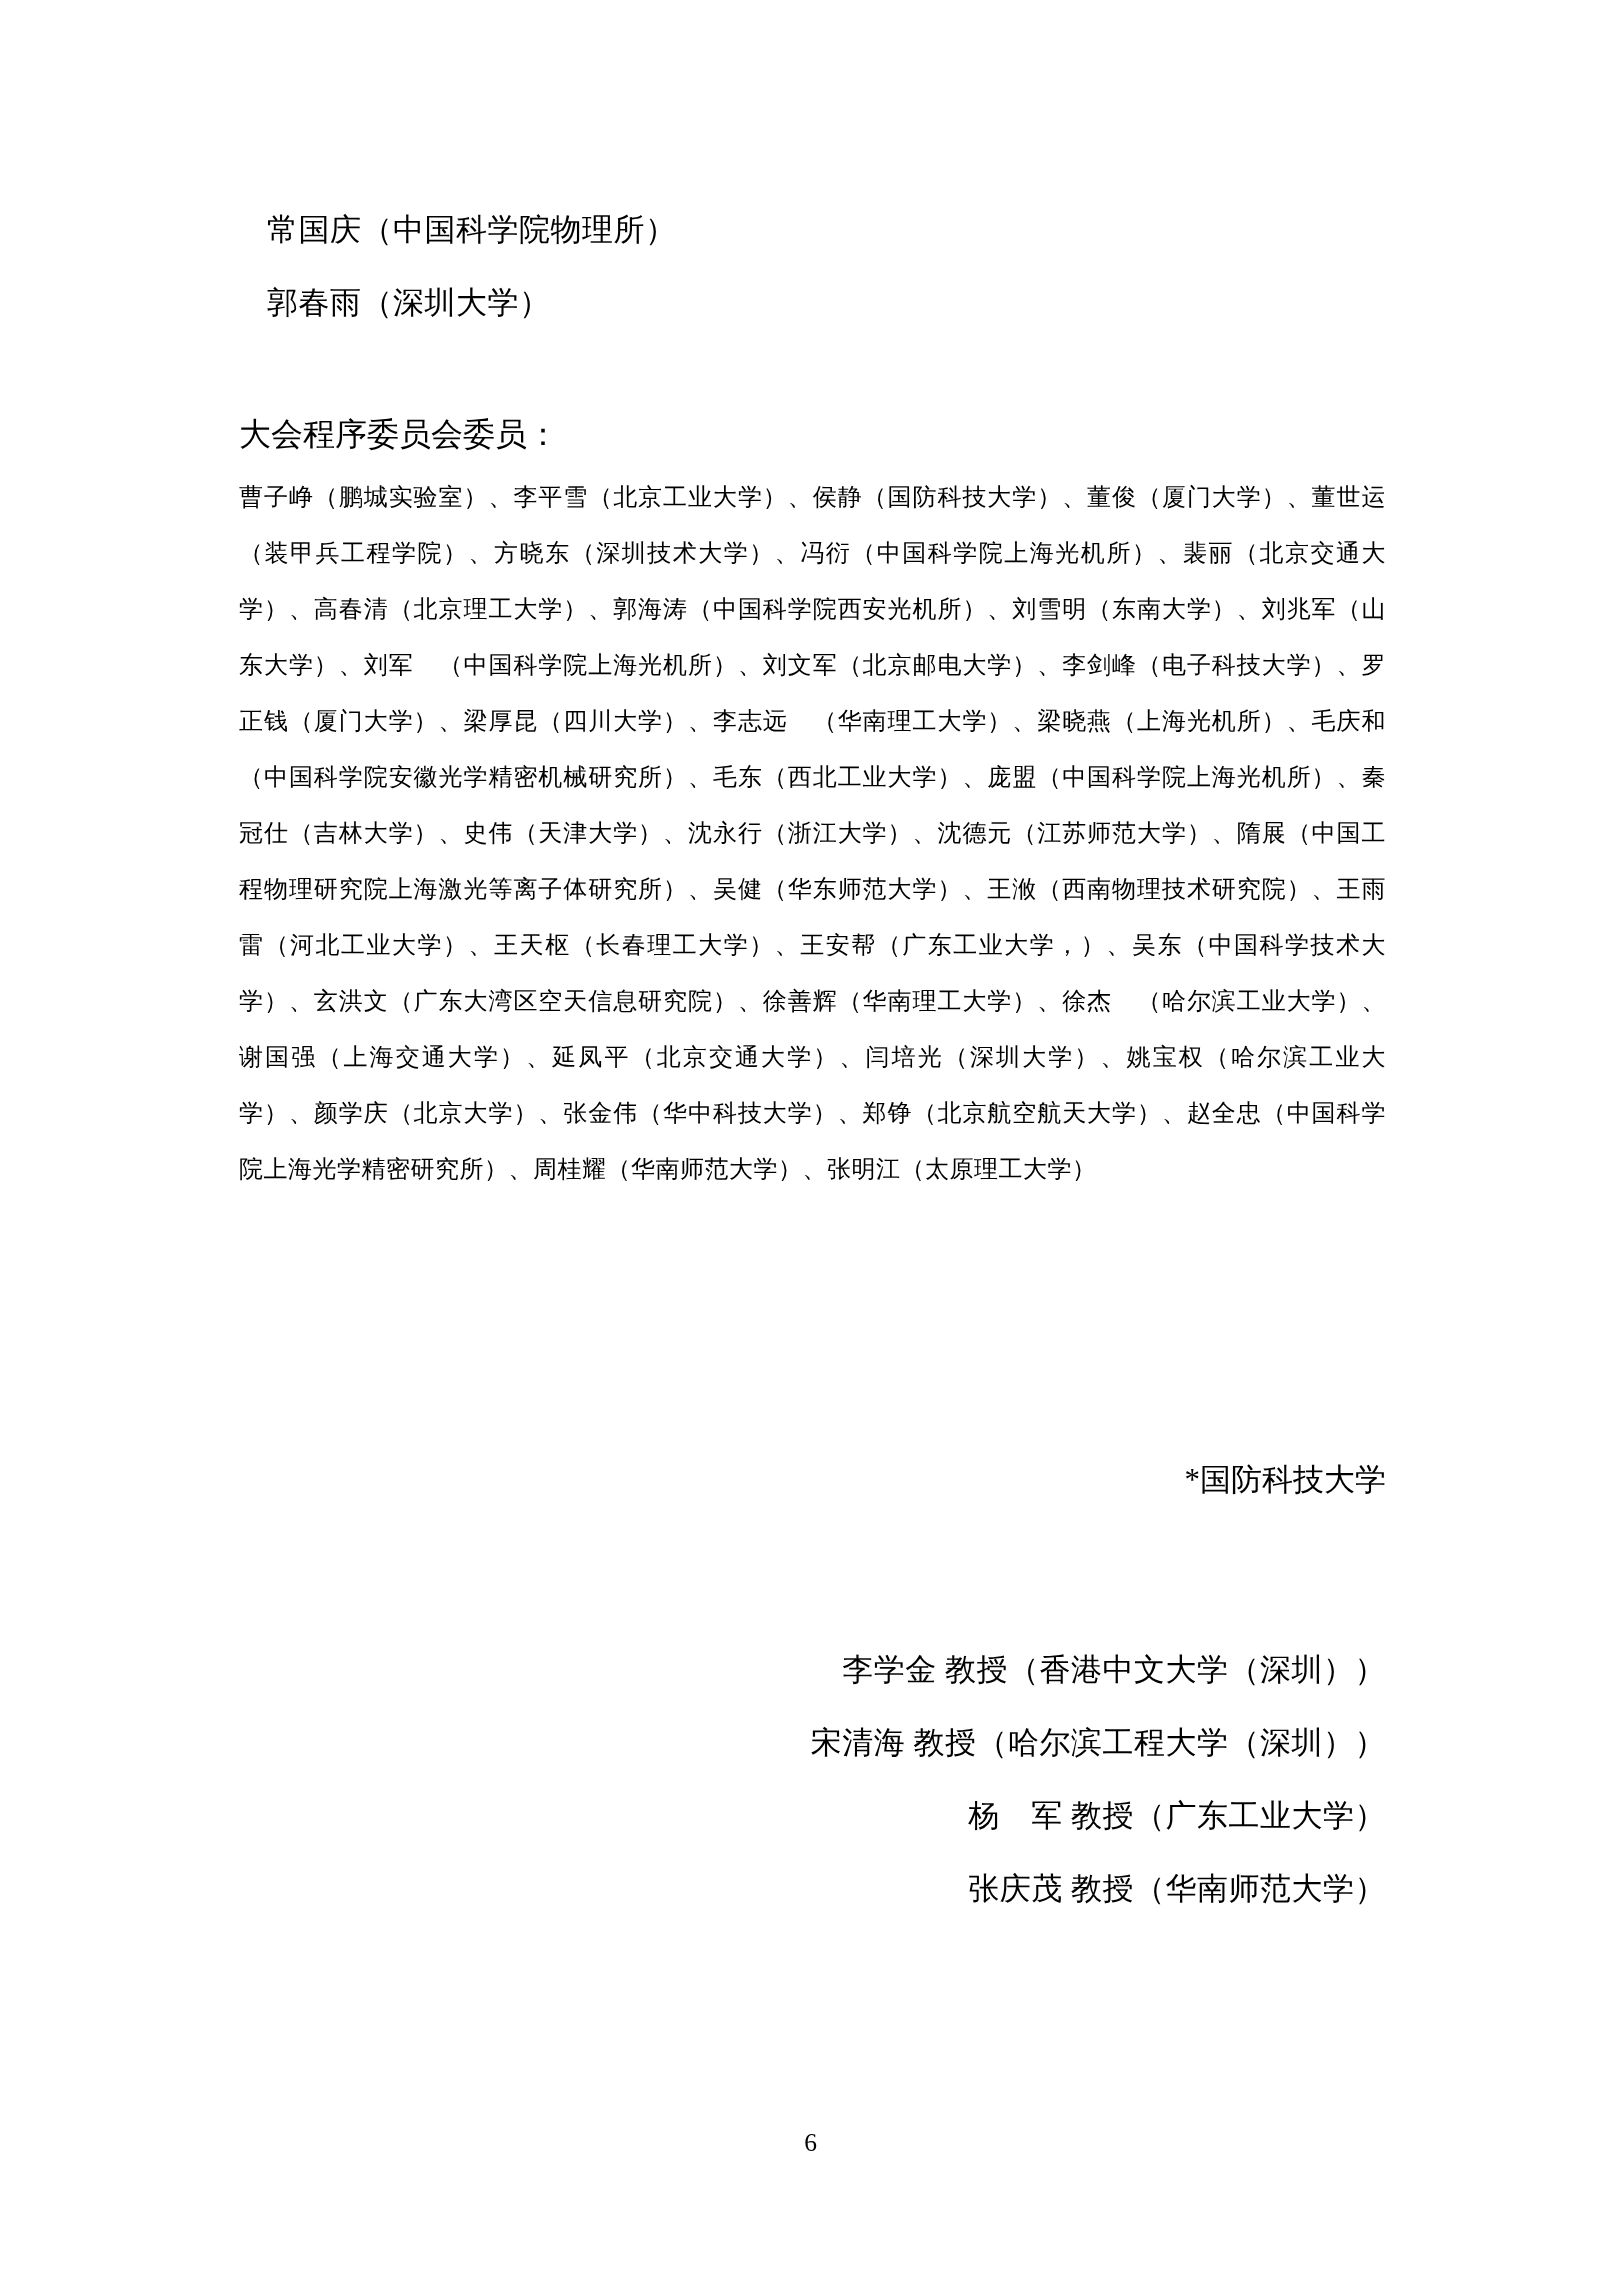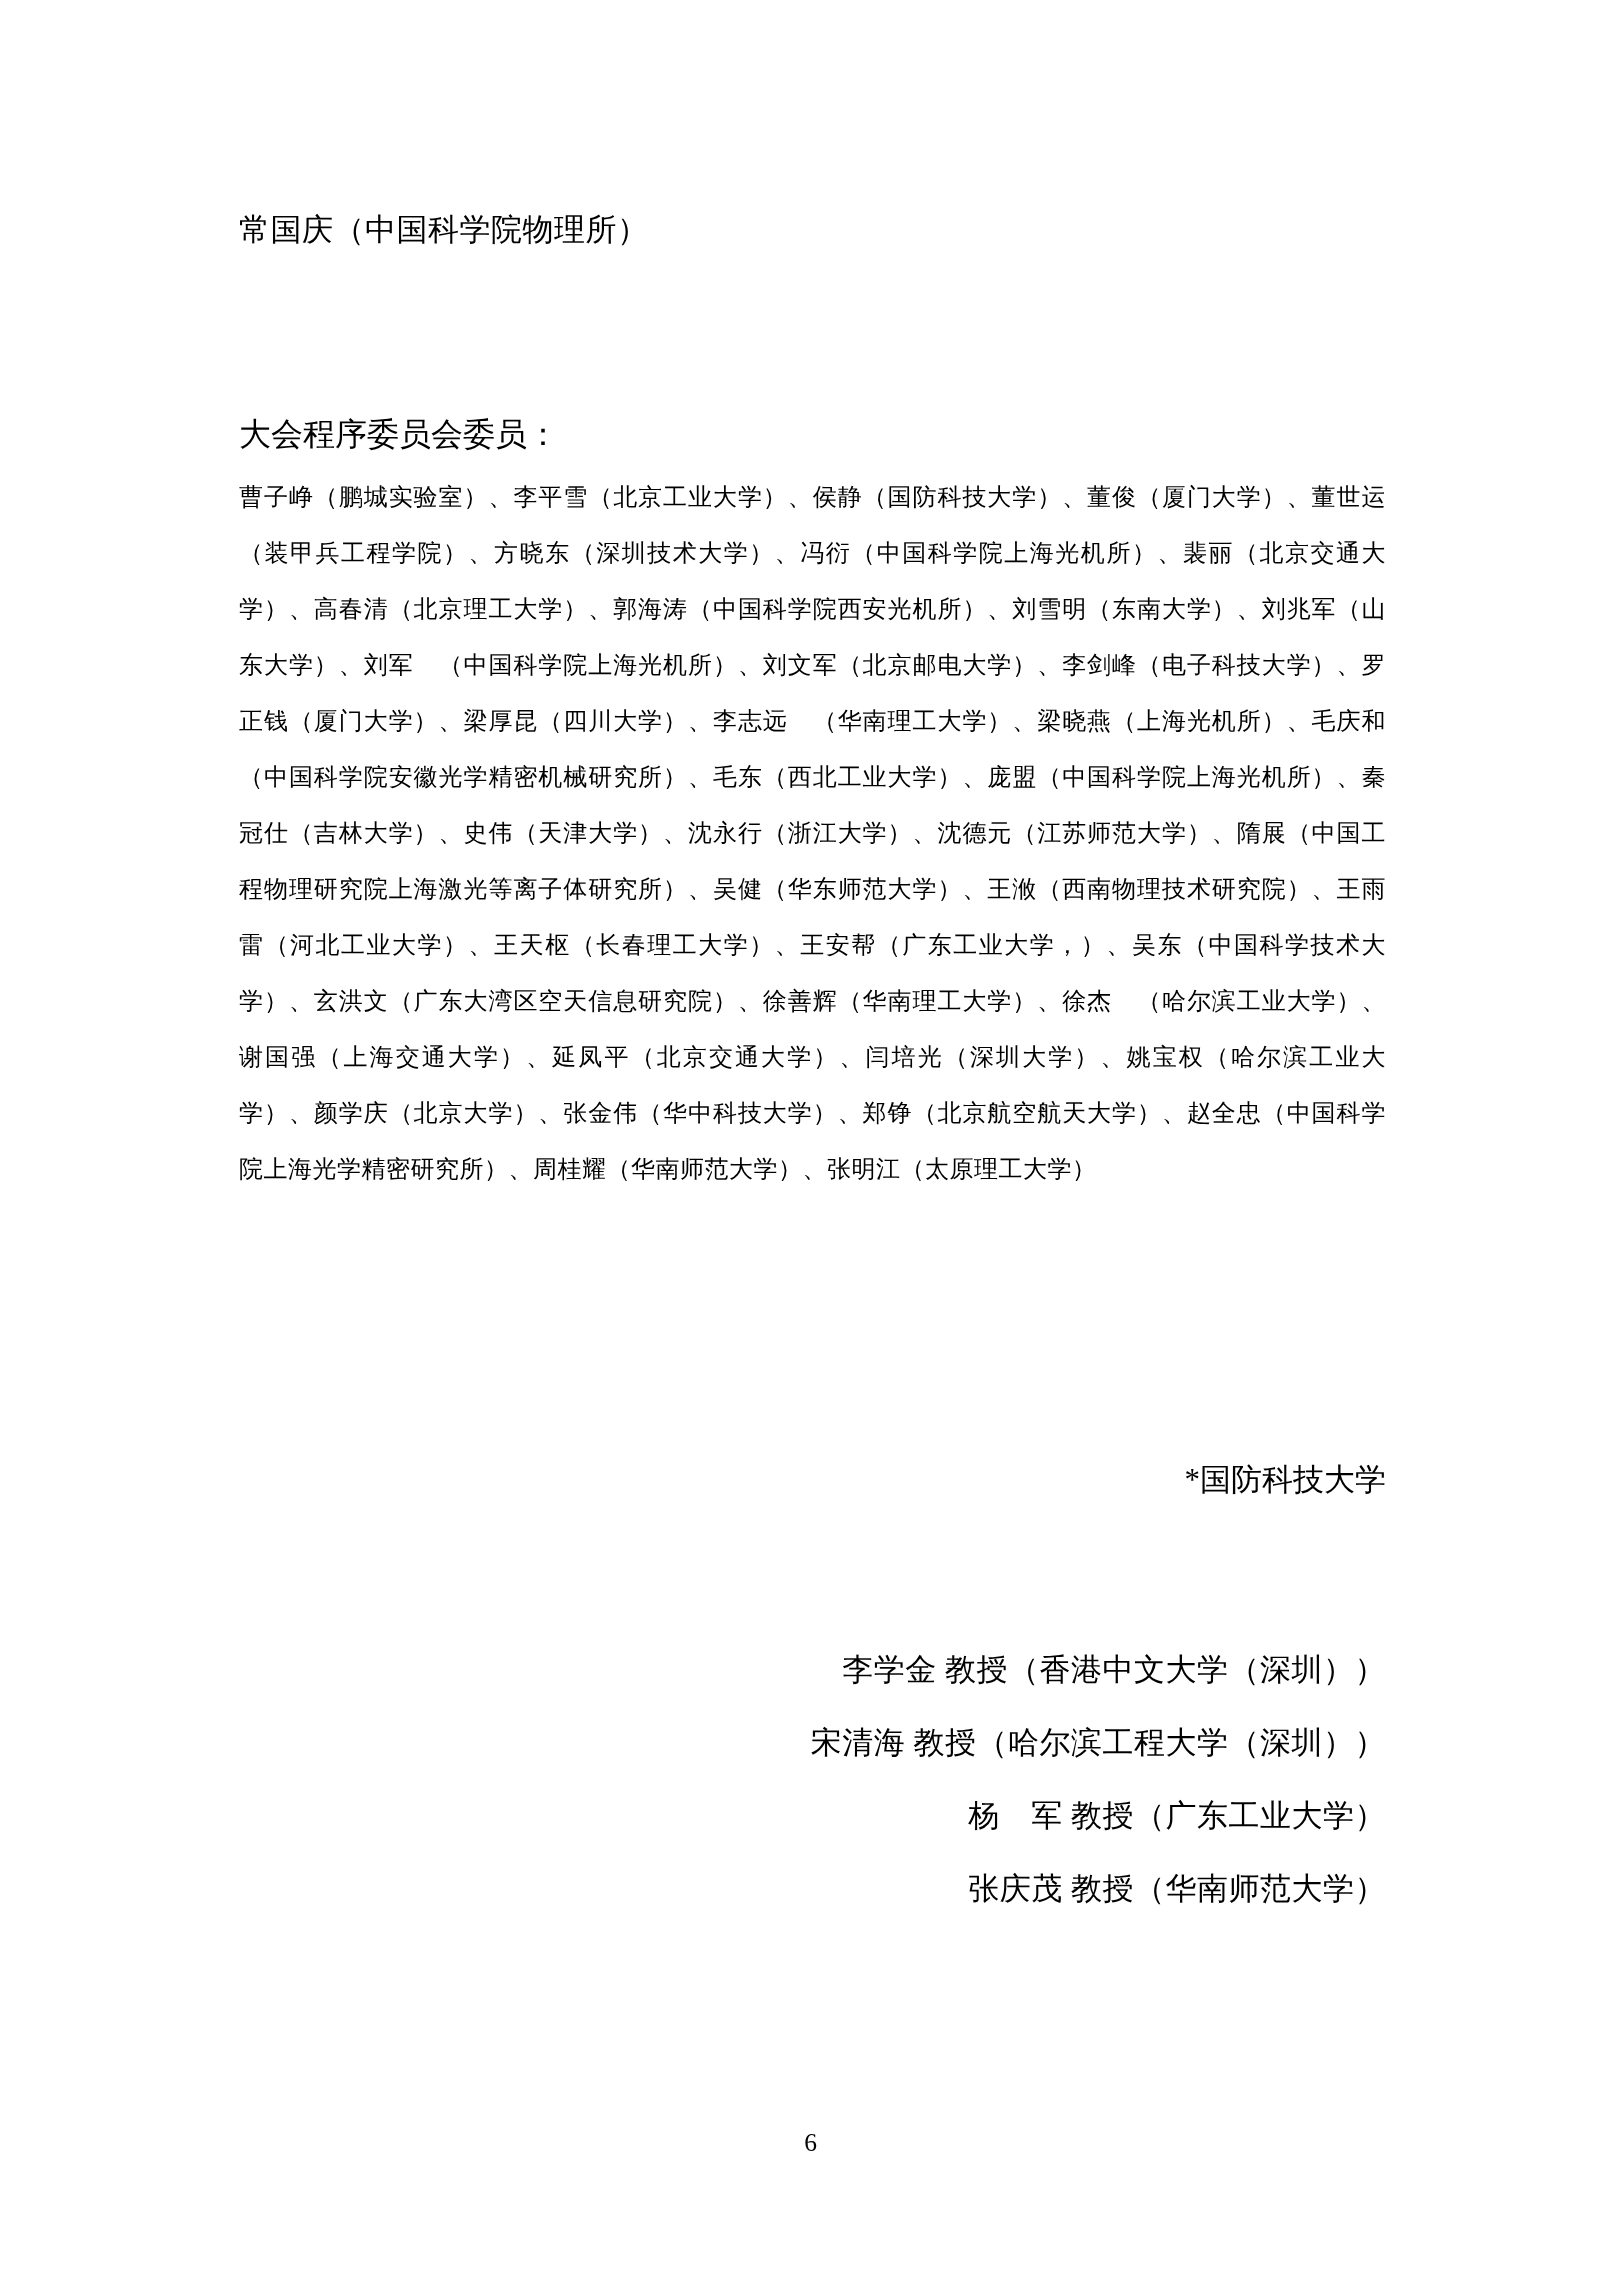--- a/index.html
+++ b/index.html
@@ -18,20 +18,21 @@
   }
   .block {
     position: absolute;
     left: 239px;
     width: 1147px;
   }
   .body-text {
     font-size: 31px;
     line-height: 43px;
     letter-spacing: 0.5px;
+    margin-left: 28px;
   }
   .heading {
     font-family: "Liberation Sans", "DejaVu Sans", sans-serif;
     font-weight: 400;
     font-size: 32px;
     line-height: 43px;
   }
   .committee-paragraph {
     top: 469px;
     font-size: 24px;
@@ -73,20 +74,21 @@
     line-height: 33px;
   }
 </style>
 </head>
 <body>
 
 <div class="page">
 
   <div class="block body-text intro-line-1">常国庆（中国科学院物理所）</div>
 
+  <div class="block body-text intro-line-2">郭春雨（深圳大学）</div>
 
   <div class="block heading heading-1">大会程序委员会委员：</div>
 
   <div class="block committee-paragraph">曹子峥（鹏城实验室）、李平雪（北京工业大学）、侯静（国防科技大学）、董俊（厦门大学）、董世运（装甲兵工程学院）、方晓东（深圳技术大学）、冯衍（中国科学院上海光机所）、裴丽（北京交通大学）、高春清（北京理工大学）、郭海涛（中国科学院西安光机所）、刘雪明（东南大学）、刘兆军（山东大学）、刘军　（中国科学院上海光机所）、刘文军（北京邮电大学）、李剑峰（电子科技大学）、罗正钱（厦门大学）、梁厚昆（四川大学）、李志远　（华南理工大学）、梁晓燕（上海光机所）、毛庆和（中国科学院安徽光学精密机械研究所）、毛东（西北工业大学）、庞盟（中国科学院上海光机所）、秦冠仕（吉林大学）、史伟（天津大学）、沈永行（浙江大学）、沈德元（江苏师范大学）、隋展（中国工程物理研究院上海激光等离子体研究所）、吴健（华东师范大学）、王浟（西南物理技术研究院）、王雨雷（河北工业大学）、王天枢（长春理工大学）、王安帮（广东工业大学，）、吴东（中国科学技术大学）、玄洪文（广东大湾区空天信息研究院）、徐善辉（华南理工大学）、徐杰　（哈尔滨工业大学）、谢国强（上海交通大学）、延凤平（北京交通大学）、闫培光（深圳大学）、姚宝权（哈尔滨工业大学）、颜学庆（北京大学）、张金伟（华中科技大学）、郑铮（北京航空航天大学）、赵全忠（中国科学院上海光学精密研究所）、周桂耀（华南师范大学）、张明江（太原理工大学）</div>
 
   <div class="block sort-note">*国防科技大学</div>
 
 
   <div class="block members">
     <div class="member-line">李学金 教授（香港中文大学（深圳））</div>

